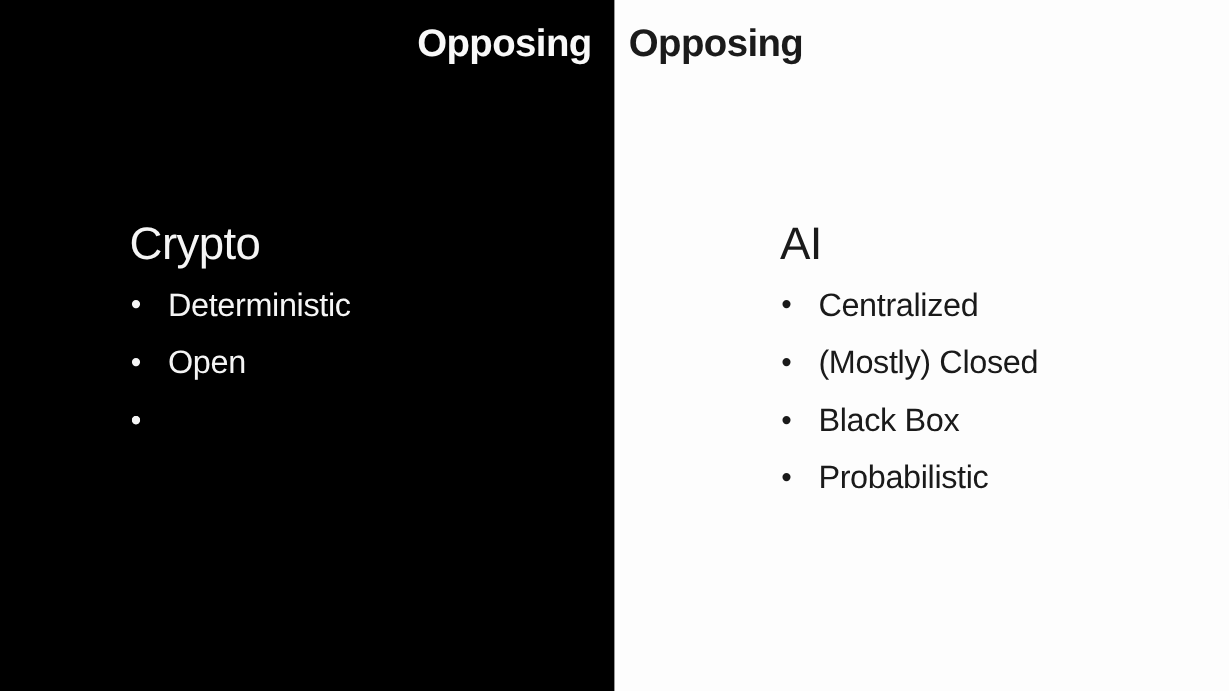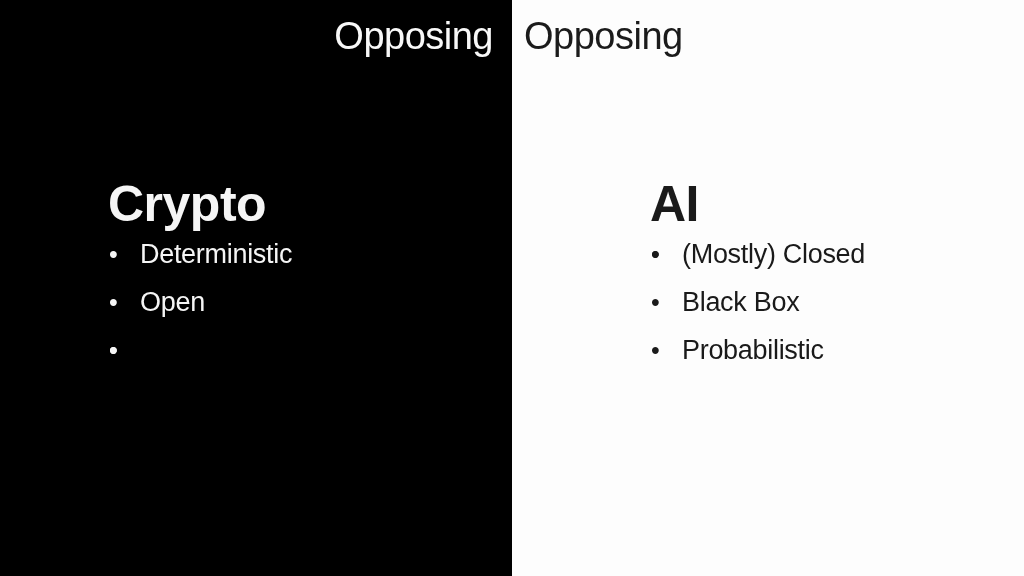--- a/index.html
+++ b/index.html
@@ -22,46 +22,47 @@
     width: 512px;
     height: 576px;
     background: #000000;
   }
   .title-row {
     position: absolute;
     top: 12px;
     left: 0;
     width: 824px;
     display: flex;
-    font-size: 38px;
+    font-size: 32px;
     line-height: 48px;
     letter-spacing: -0.5px;
     white-space: nowrap;
+    font-weight: bold;
   }
   .title-left {
     width: 512px;
     box-sizing: border-box;
     text-align: right;
     padding-right: 19px;
     color: #f8f8f8;
   }
   .title-right {
     padding-left: 12px;
     color: #1b1b1b;
   }
   .column {
     position: absolute;
     top: 184px;
     width: 380px;
   }
   .column h2 {
     margin: 0;
-    font-size: 50px;
+    font-size: 38px;
     line-height: 40px;
-    font-weight: 700;
+    font-weight: 400;
     letter-spacing: -0.5px;
   }
   .column ul {
     list-style: none;
     margin: 6px 0 0 0;
     padding: 0;
     font-size: 27px;
     line-height: 48px;
     letter-spacing: -0.3px;
   }
@@ -116,20 +117,21 @@
         <span class="marker">•</span>
       </li>
     </ul>
   </div>
 
   <div class="column column-ai">
     <h2>AI</h2>
     <ul>
       <li>
         <span class="marker">•</span>
+        <span>Centralized</span>
       </li>
       <li>
         <span class="marker">•</span>
         <span>(Mostly) Closed</span>
       </li>
       <li>
         <span class="marker">•</span>
         <span>Black Box</span>
       </li>
       <li>

